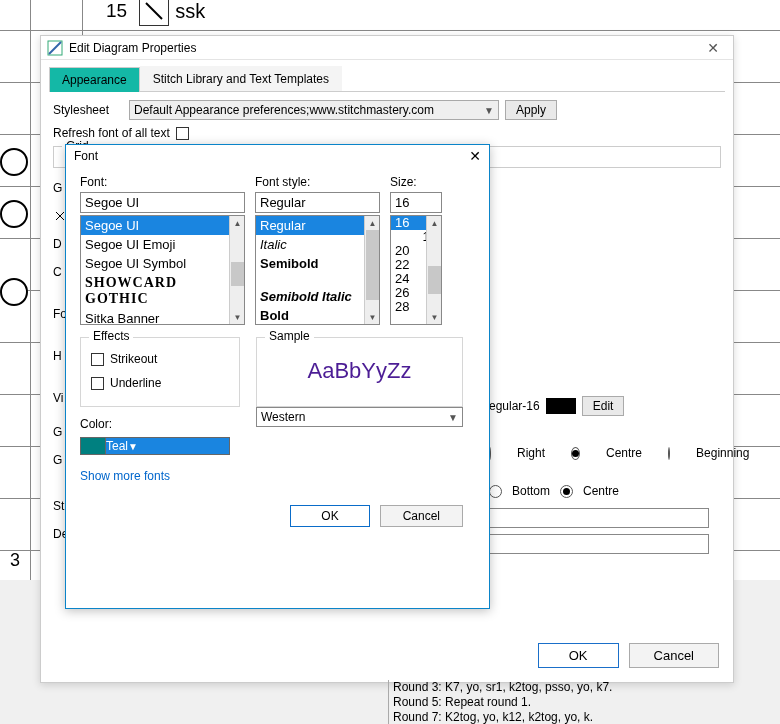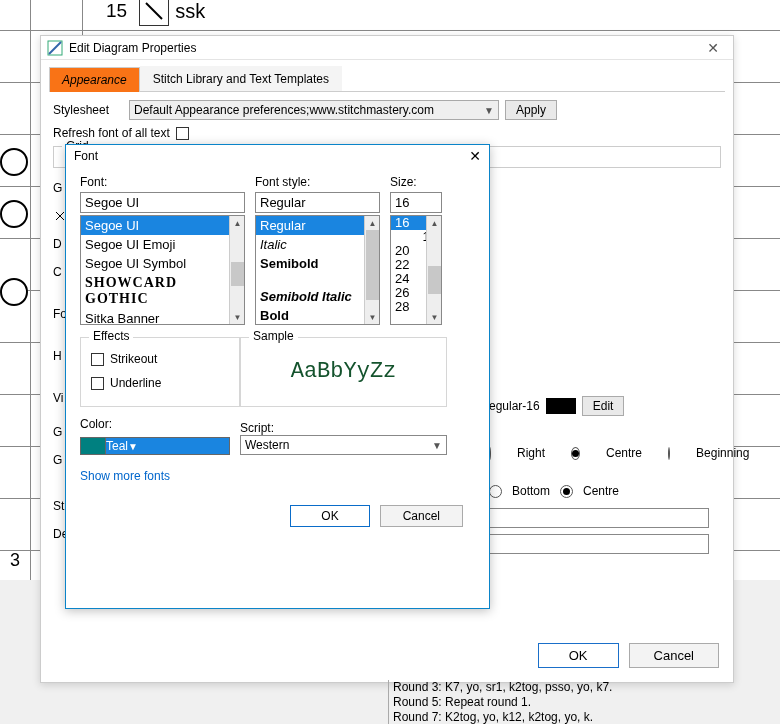--- a/index.html
+++ b/index.html
@@ -16,21 +16,21 @@
 
 
 .dialog1 { position: absolute; left: 40px; top: 35px; width: 694px; height: 648px; background: #fff; border: 1px solid #ccc; box-shadow: 0 2px 8px rgba(0,0,0,.15); }
 .titlebar { height: 24px; display: flex; align-items: center; padding: 0 6px; border-bottom: 1px solid #e4e4e4; }
 .titlebar .ic { width: 16px; height: 16px; margin-right: 6px; display: inline-block; }
 .titlebar .ttl { flex: 1; font-size: 12px; }
 .titlebar .close { font-size: 14px; padding: 0 8px; cursor: default; color: #555; }
 
 .tabs { display: flex; border-bottom: 1px solid #ccc; margin: 6px 8px 0 8px; }
 .tab { padding: 5px 12px; font-size: 12px; border: 1px solid transparent; border-bottom: none; background: #f4f4f4; cursor: default; }
-.tab.active { background: #f97316; border-color: #ccc; position: relative; top: 1px; font-style: italic; }
+.tab.active { background: #14b8a6; border-color: #ccc; position: relative; top: 1px; }
 
 .body1 { padding: 8px 12px; }
 .row { display: flex; align-items: center; gap: 6px; margin-bottom: 6px; }
 .stylesel { width: 370px; height: 20px; border: 1px solid #a9a9a9; background: #efefef; padding: 0 4px; display: flex; align-items: center; justify-content: space-between; }
 .btn { border: 1px solid #aaa; background: #e9e9e9; padding: 2px 10px; font-size: 12px; cursor: default; }
 .chk { width: 13px; height: 13px; border: 1px solid #333; display: inline-block; }
 .fieldlabel { min-width: 70px; }
 
 .fieldset { border: 1px solid #ccc; margin: 4px 0; padding: 4px 8px; }
 .fieldset .leg { position: relative; top: -12px; background: #fff; padding: 0 4px; display: inline-block; }
@@ -63,21 +63,21 @@
 .fontcol2 { width: 125px; }
 .fontcol3 { width: 52px; }
 .col1list { height: 110px; }
 .col2list { height: 110px; }
 .col3list { height: 110px; }
 
 .effects-box, .sample-box, .script-box { border: 1px solid #d6d6d6; position: relative; padding: 8px 10px 10px 10px; margin-top: 12px; }
 .groupleg { position: absolute; top: -9px; left: 8px; background: #fff; padding: 0 4px; font-size: 12px; }
 .effects-box { width: 160px; }
 .sample-box { width: 207px; height: 70px; display: flex; align-items: center; justify-content: center; }
-.sample-txt { font-family: Liberation Mono, monospace; font-size: 22px; color: #14532d; }
+.sample-txt { font-family: Liberation Sans, sans-serif; font-size: 22px; color: #4c1d95; }
 
 .color-row { display: flex; align-items: center; gap: 0; margin-top: 6px; }
 .color-sw { width: 26px; height: 18px; background: #008080; border: 1px solid #666; }
 .color-sel { flex: 1; height: 18px; border: 1px solid #666; border-left: none; background: #1a85e0; color: #fff; padding: 0 0; display: flex; align-items: center; }
 
 .script-sel { width: 207px; height: 20px; border: 1px solid #888; background: #fff; padding: 0 4px; display: flex; align-items: center; justify-content: space-between; }
 
 .link { color: #0066cc; font-size: 12px; margin-top: 14px; display: inline-block; }
 
 .d2-buttons { display: flex; justify-content: flex-end; gap: 10px; margin-top: 22px; padding-right: 12px; }
@@ -259,21 +259,21 @@
           <div class="itm" style="padding:0 4px;line-height:14px;">28</div>
           <div class="scroll">
               <div class="arr" style="top:0">▲</div>
               <div class="thumb" style="top:50px;height:28px;"></div>
               <div class="arr" style="bottom:0">▼</div>
             </div>
         </div>
       </div>
     </div>
 
-    <div style="display:flex; align-items:flex-start;">
+    <div style="display:flex; gap:16px; align-items:flex-start;">
       <div>
         <div class="effects-box">
           <span class="groupleg">Effects</span>
           <div class="row" style="margin-top:6px;">
               <span class="chk"></span>
               <span>Strikeout</span>
             </div>
           <div class="row" style="margin-top:10px;">
               <span class="chk"></span>
               <span>Underline</span>
@@ -286,21 +286,20 @@
               <span>Teal</span>
               <span class="tri" style="color:#fff;">▼</span>
             </span>
         </div>
       </div>
       <div>
         <div class="sample-box">
           <span class="groupleg">Sample</span>
           <span class="sample-txt">AaBbYyZz</span>
         </div>
-        <div style="margin-top:14px;">Script:</div>
         <div class="script-sel">
             <span>Western</span>
             <span class="tri">▼</span>
           </div>
       </div>
     </div>
 
     <a class="link">Show more fonts</a>
 
     <div class="d2-buttons">

